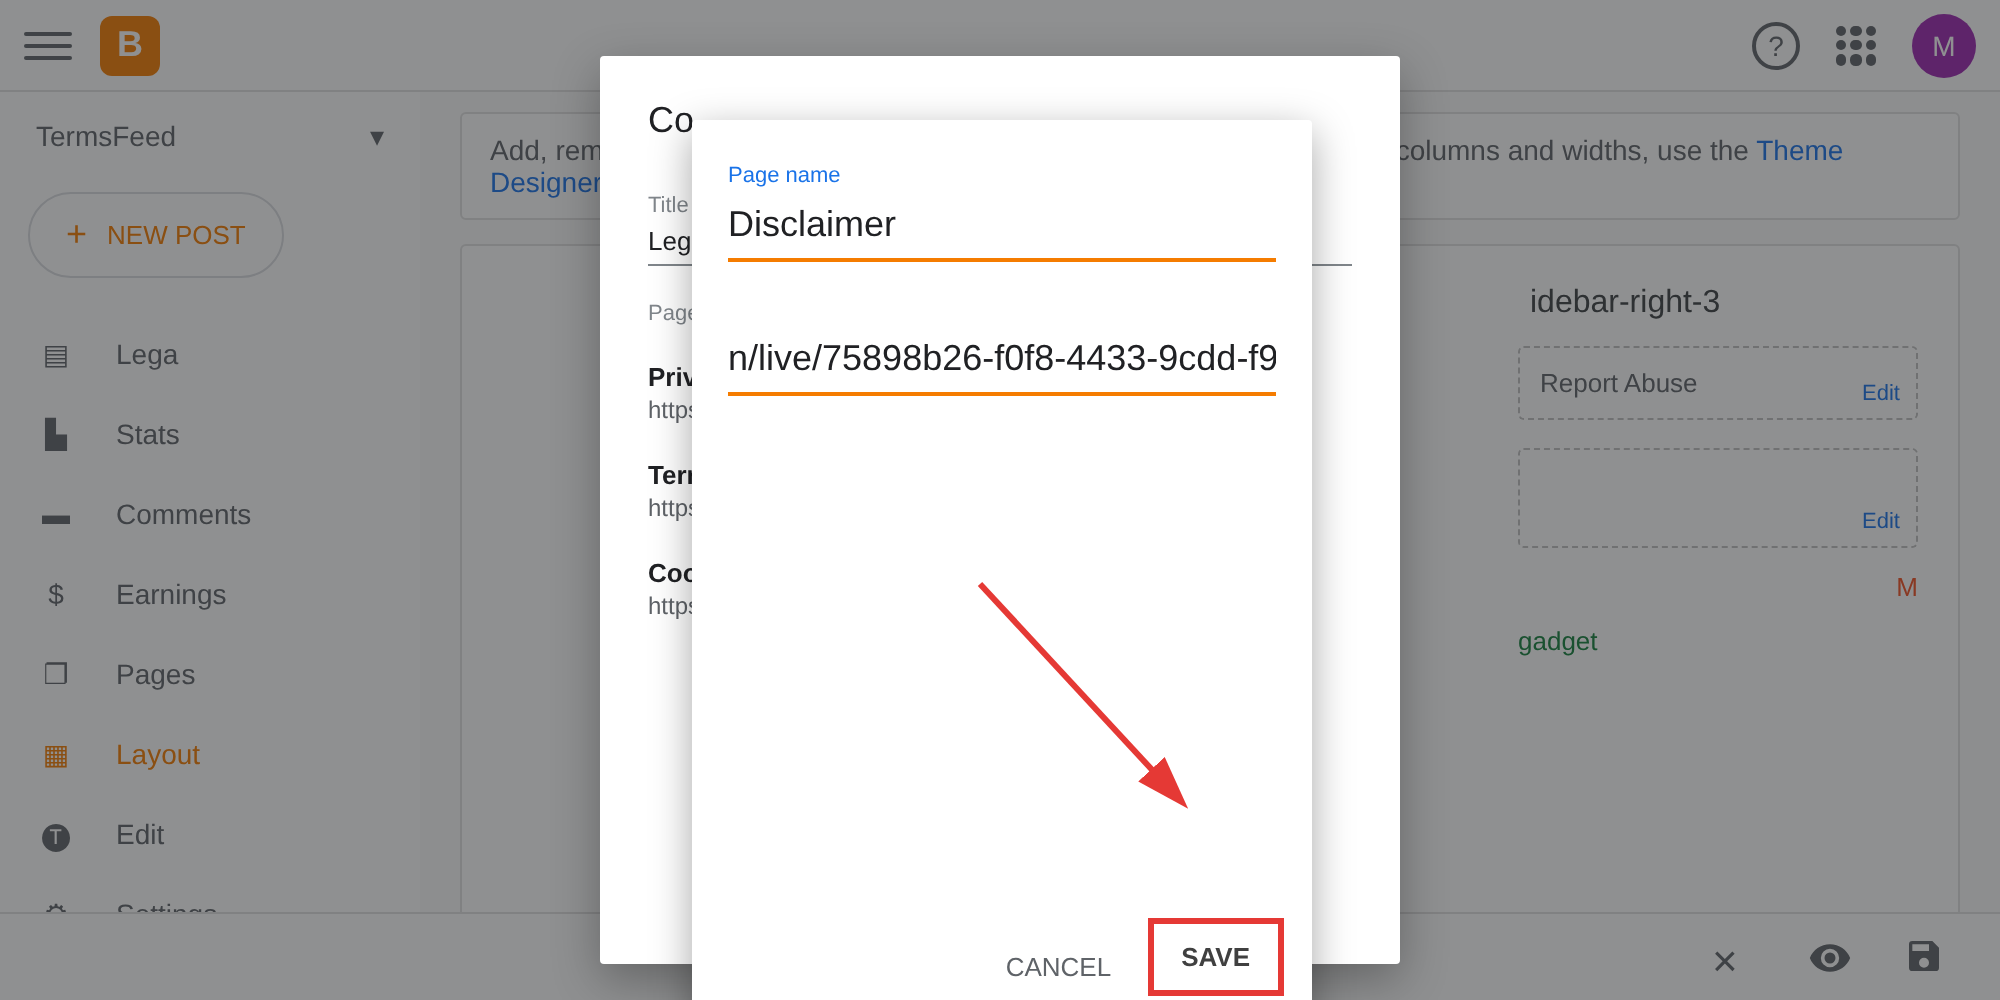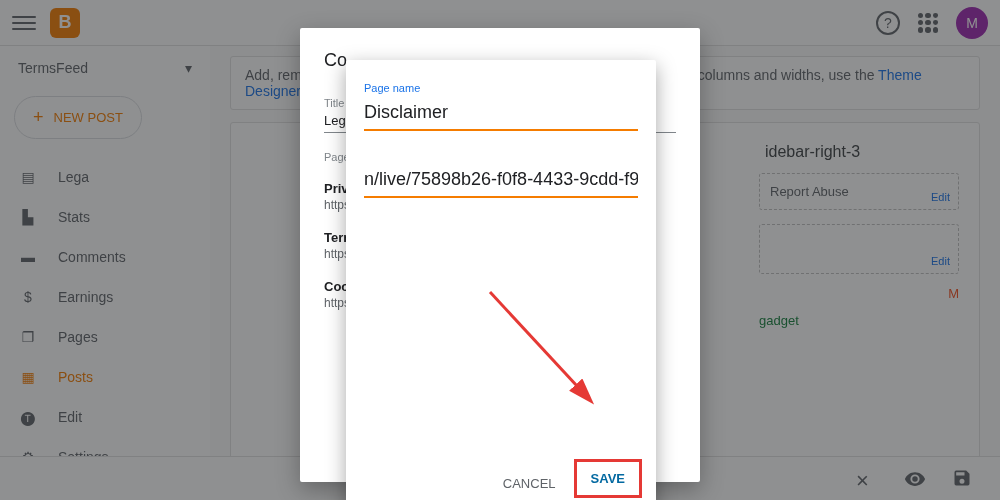--- a/index.html
+++ b/index.html
@@ -60,21 +60,21 @@
 .inner-body { flex: 1; overflow-y: auto; padding: 22px 18px 10px 18px; position: relative; }
 .inner-body::-webkit-scrollbar { width: 12px; }
 .inner-body::-webkit-scrollbar-track { background: #f1f1f1; }
 .inner-body::-webkit-scrollbar-thumb { background: #bdbdbd; }
 .field-label { font-size: 11px; color: #1a73e8; margin-bottom: 4px; }
 .field-input { width: 100%; border: none; border-bottom: 2px solid #f57c00; padding: 4px 0 6px; font-size: 18px; color: #202124; outline: none; }
 .second-field { margin-top: 34px; }
 .inner-spacer { height: 200px; }
 .inner-footer { padding: 10px 14px 14px; display: flex; justify-content: flex-end; gap: 6px; align-items: flex-end; }
 .btn-cancel { color: #5f6368; font-size: 13px; padding: 7px 12px; cursor: pointer; background: none; border: none; font-weight: 500; }
-.btn-save { color: #0369a1; font-size: 13px; font-weight: 600; padding: 7px 12px; cursor: pointer; background: none; border: none; }
+.btn-save { color: #404040; font-size: 13px; font-weight: 600; padding: 7px 12px; cursor: pointer; background: none; border: none; }
 .save-highlight { border: 3px solid #e53935; padding: 2px; display: inline-block; }
 
 
 .arrow-svg { position: absolute; top: 282px; left: 460px; width: 200px; height: 160px; pointer-events: none; }
 </style>
 </head>
 <body>
 
 <div class="header">
   <div class="hamburger">
@@ -124,21 +124,21 @@
   <div class="nav-item">
       <span class="nav-icon">$</span>
       <span>Earnings</span>
     </div>
   <div class="nav-item">
       <span class="nav-icon">❐</span>
       <span>Pages</span>
     </div>
   <div class="nav-item active">
       <span class="nav-icon">▦</span>
-      <span>Posts</span>
+      <span>Layout</span>
     </div>
   <div class="nav-item">
       <span class="nav-icon">🅣</span>
       <span>Edit</span>
     </div>
   <div class="nav-item">
       <span class="nav-icon">⚙</span>
       <span>Settings</span>
     </div>
   <div class="nav-item">

